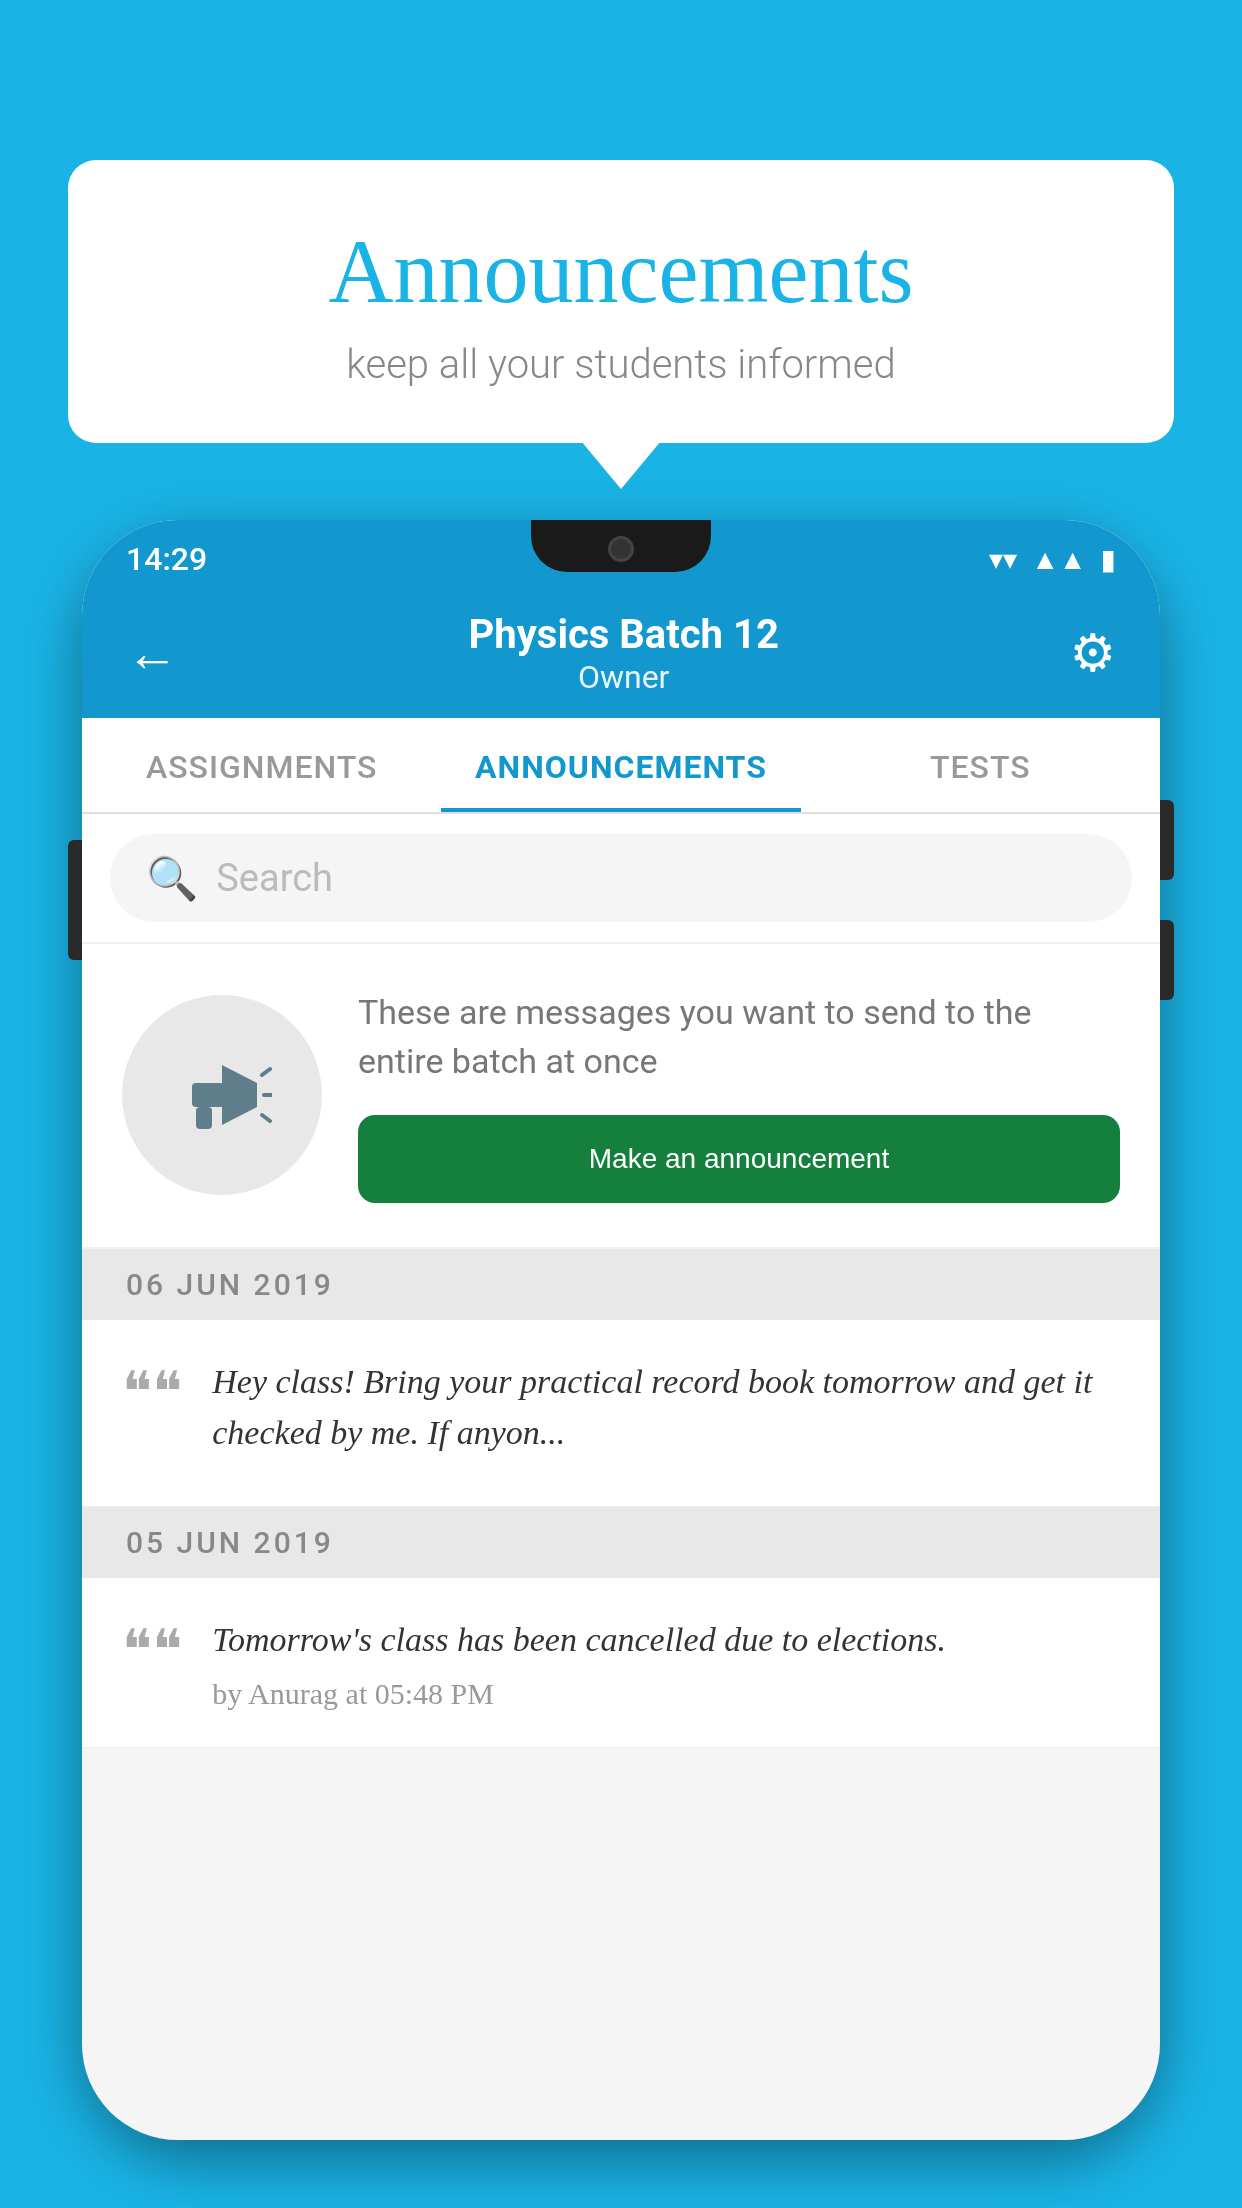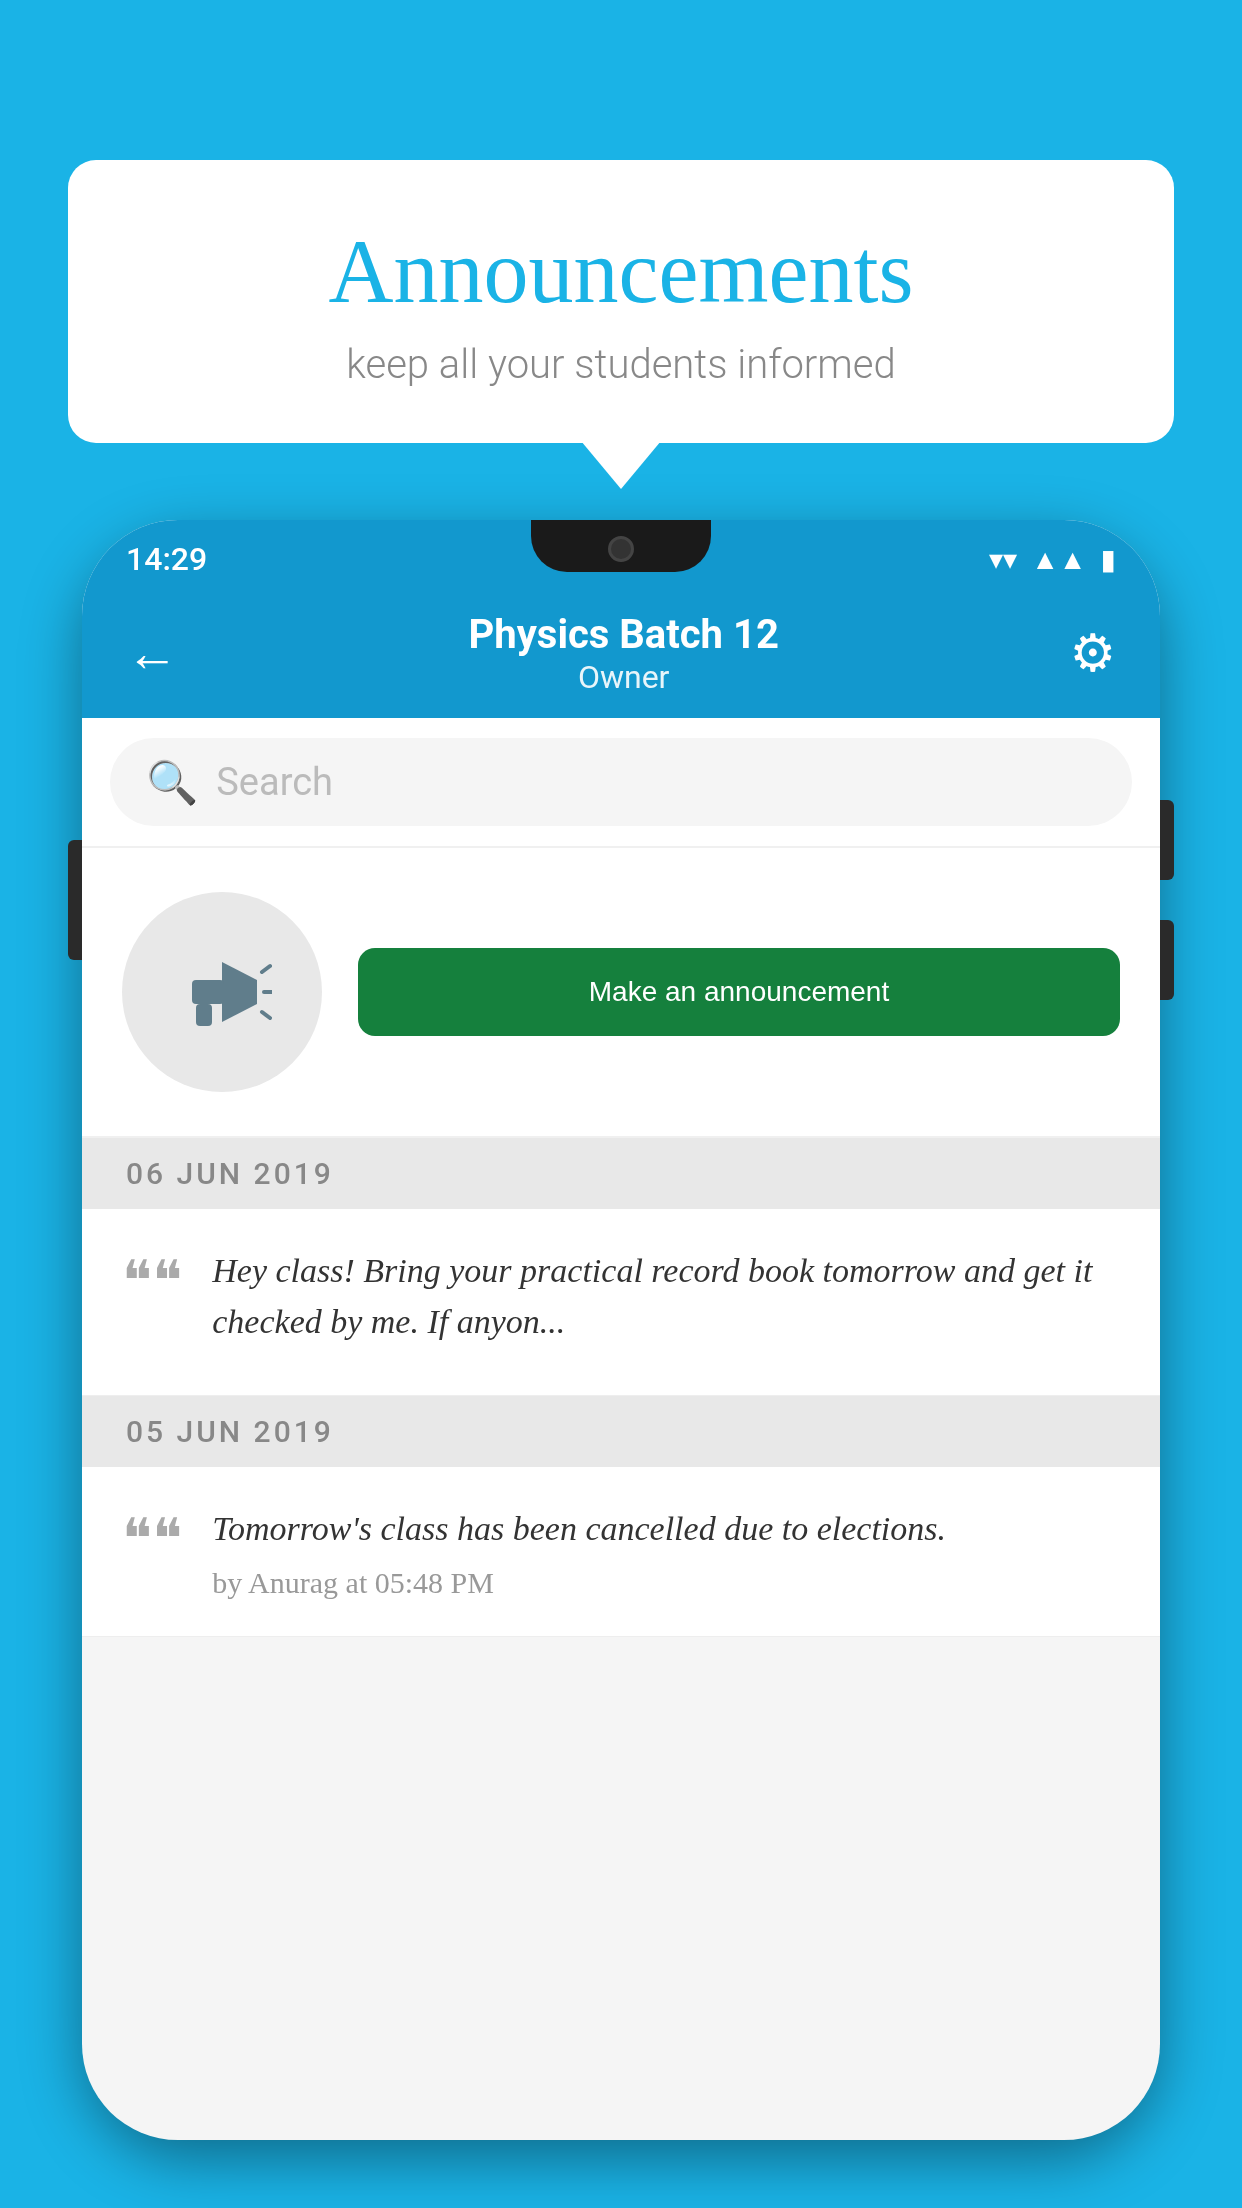--- a/index.html
+++ b/index.html
@@ -393,20 +393,25 @@
 
       <div class="app-header">
         <span class="back-arrow">←</span>
         <div class="header-title-block">
           <div class="header-title">Physics Batch 12</div>
           <div class="header-subtitle">Owner</div>
         </div>
         <span class="gear-icon">⚙</span>
       </div>
 
+      <div class="tabs-bar">
+        <div class="tab">ASSIGNMENTS</div>
+        <div class="tab active">ANNOUNCEMENTS</div>
+        <div class="tab">TESTS</div>
+      </div>
 
       <div class="content-area">
 
         <div class="search-bar">
           <div class="search-input">
             <span class="search-input-icon">🔍</span>
             <span class="search-placeholder">Search</span>
           </div>
         </div>
 
@@ -417,20 +422,21 @@
               <polygon points="50,20 85,38 85,62 50,80" fill="#607d8b"></polygon>
               <rect x="20" y="38" width="32" height="24" rx="4" fill="#607d8b"></rect>
               <rect x="24" y="62" width="16" height="22" rx="4" fill="#607d8b"></rect>
 
               <line x1="90" y1="30" x2="98" y2="24" stroke="#607d8b" stroke-width="4" stroke-linecap="round"></line>
               <line x1="92" y1="50" x2="100" y2="50" stroke="#607d8b" stroke-width="4" stroke-linecap="round"></line>
               <line x1="90" y1="70" x2="98" y2="76" stroke="#607d8b" stroke-width="4" stroke-linecap="round"></line>
             </svg>
           </div>
           <div class="promo-content">
+            <div class="promo-description">These are messages you want to send to the entire batch at once</div>
             <button class="make-announcement-btn">Make an announcement</button>
           </div>
         </div>
 
         <div class="date-divider">
           <span>06  JUN  2019</span>
         </div>
 
         <div class="announcement-item">
           <div class="quote-icon">❝❝</div>

